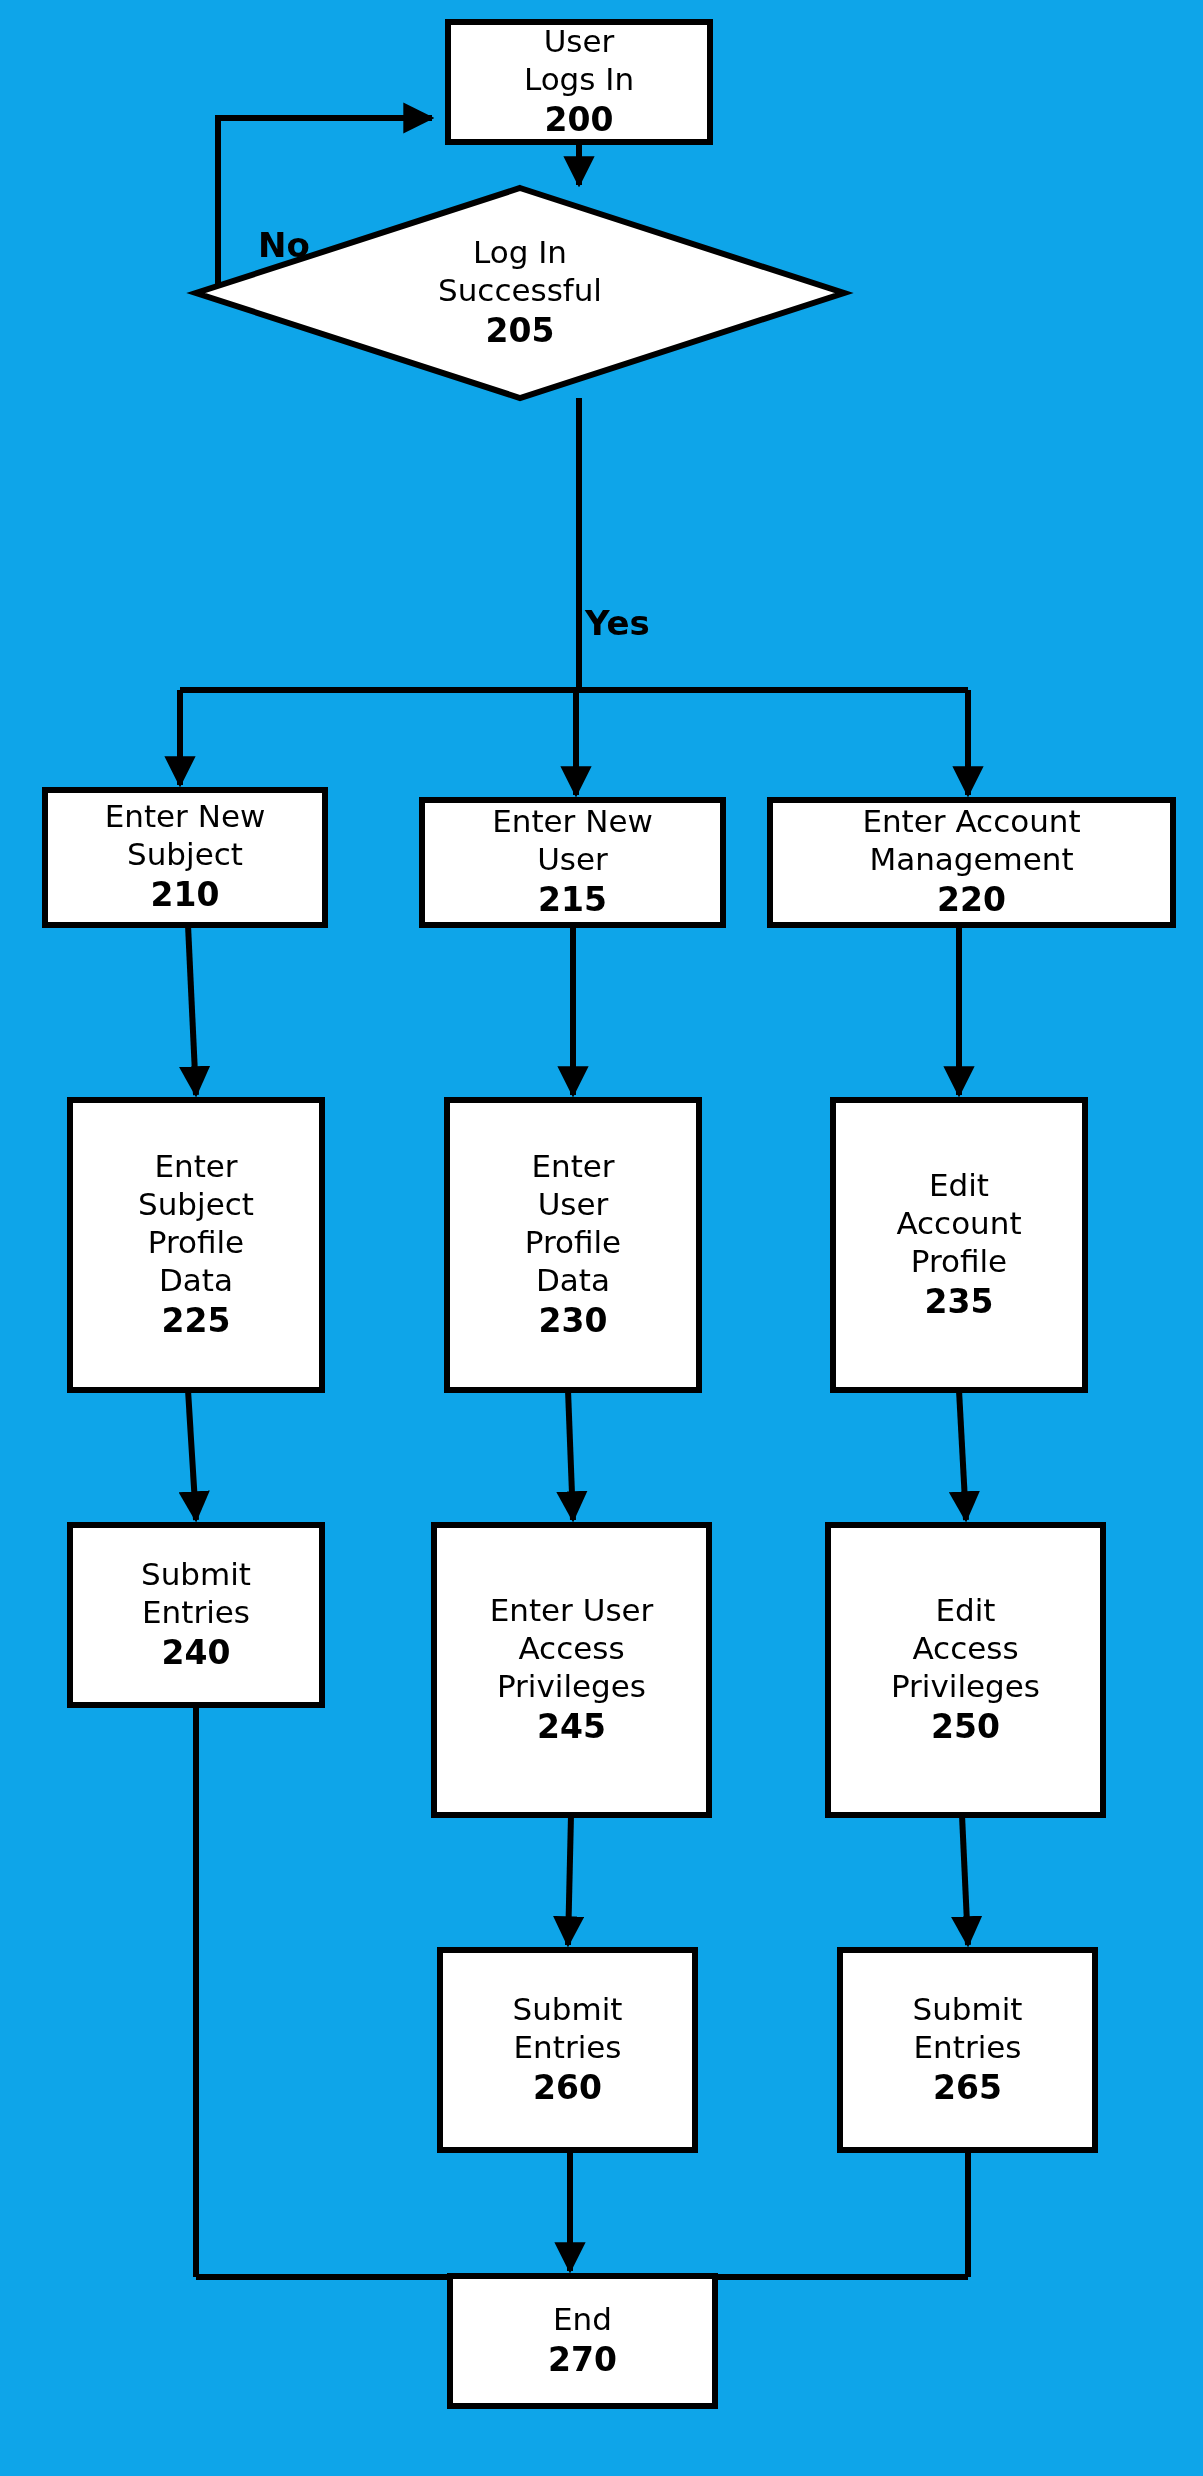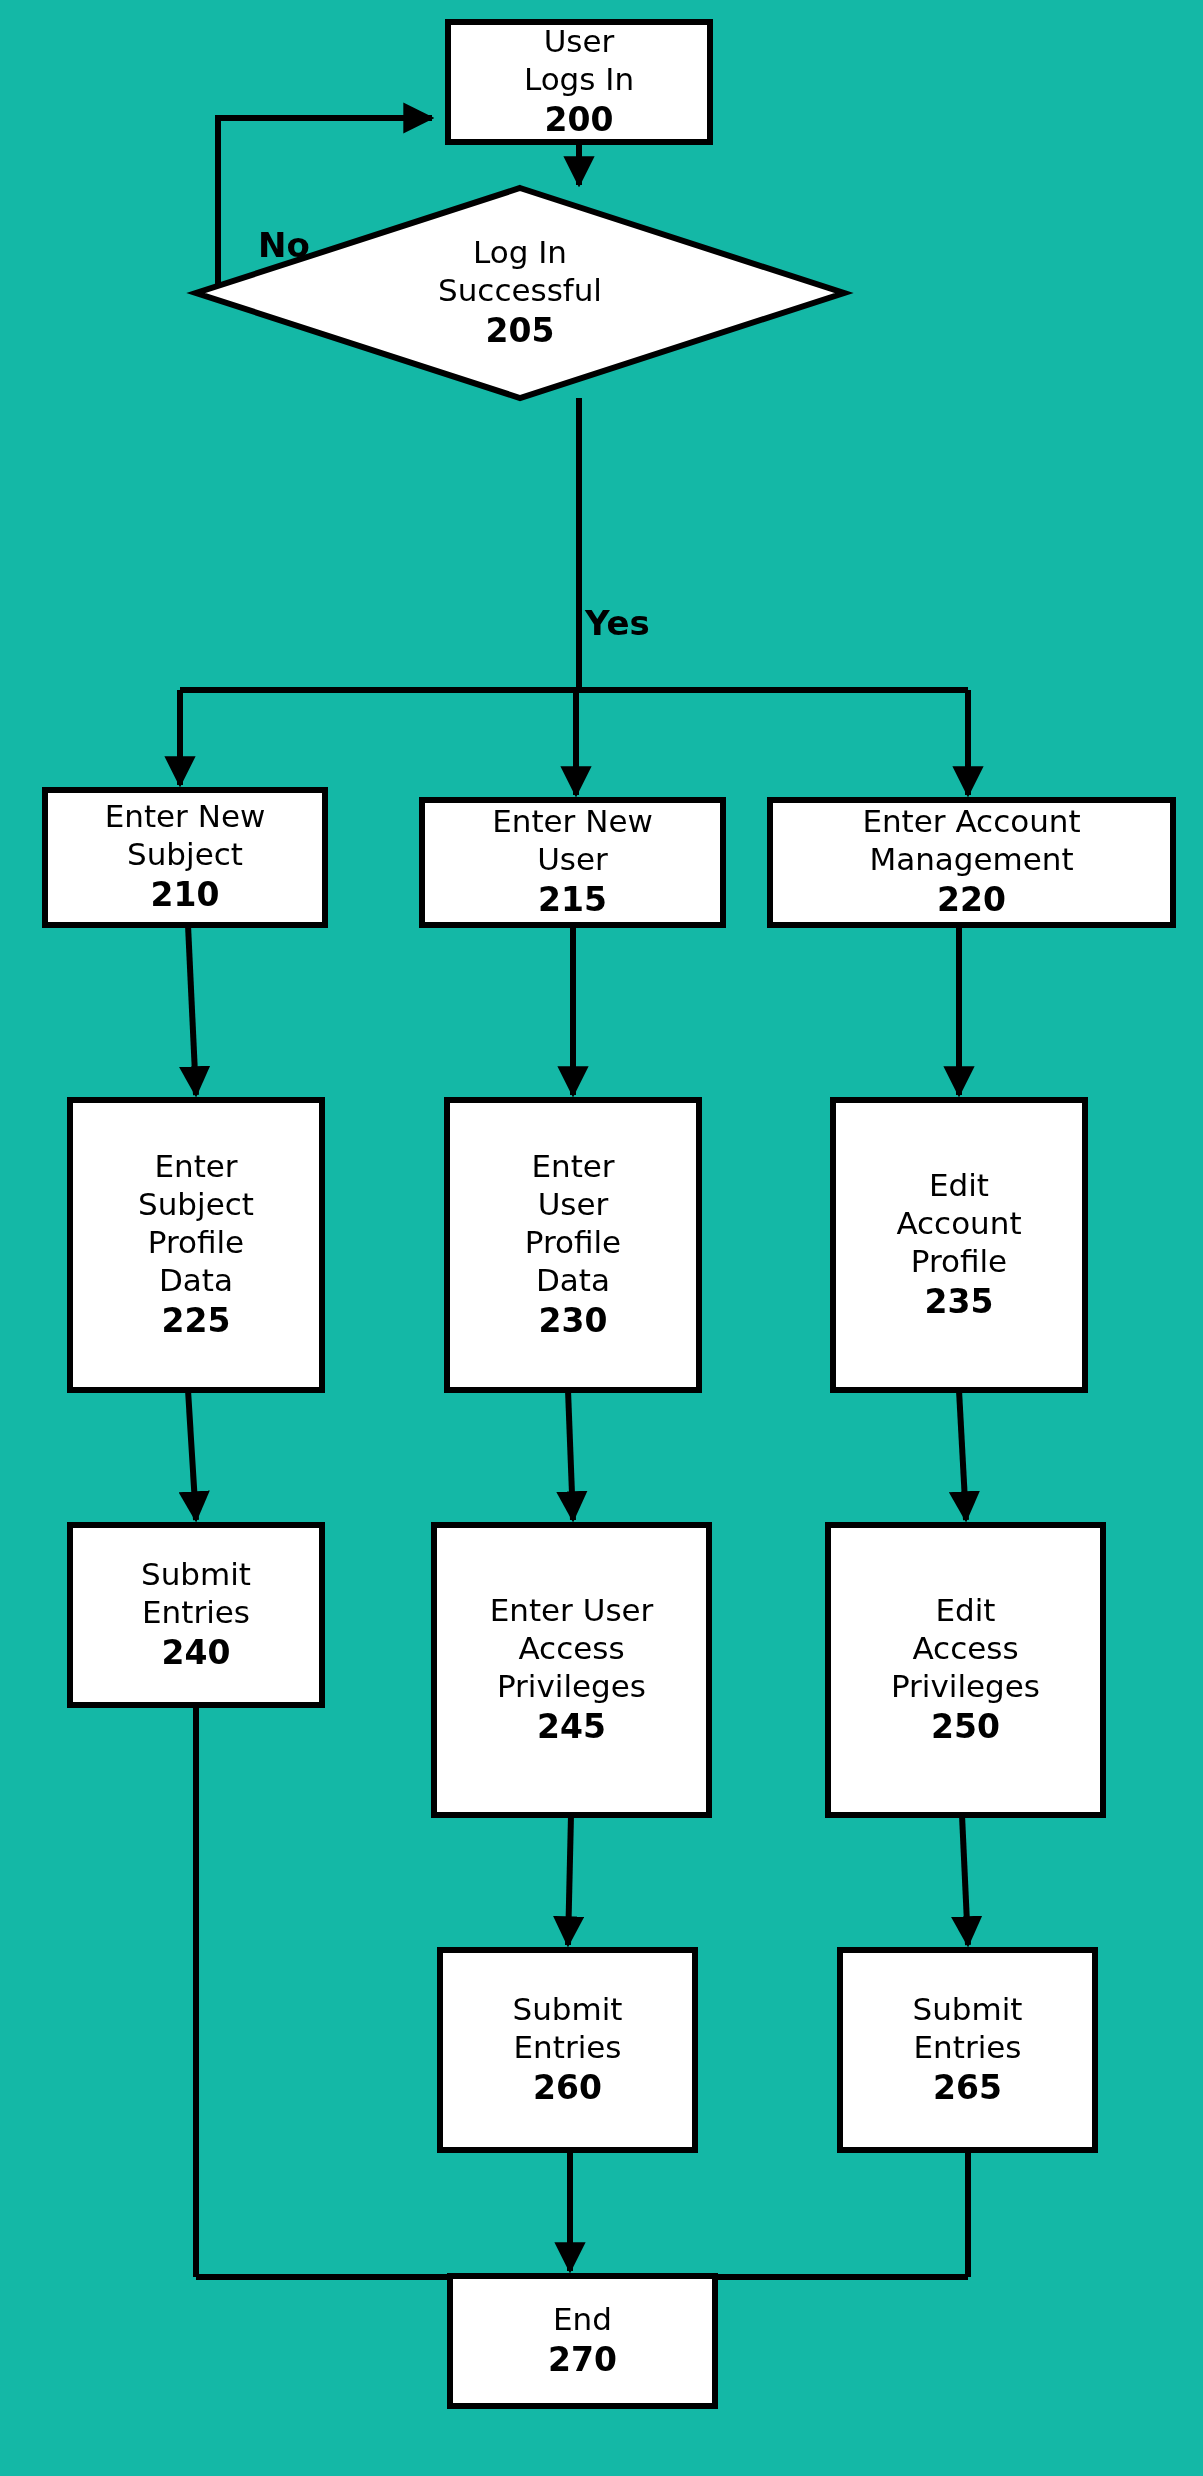--- a/index.html
+++ b/index.html
@@ -10,21 +10,21 @@
   body {
     width: 1203px;
     height: 2476px;
     font-family: "DejaVu Sans", sans-serif;
     overflow: hidden;
   }
   #flowchart-root {
     position: relative;
     width: 1203px;
     height: 2476px;
-    background: #14b8a6;
+    background: #0ea5e9;
   }
   svg#flow-svg {
     position: absolute;
     top: 0;
     left: 0;
     width: 1203px;
     height: 2476px;
     display: block;
   }
   .node-shape {

